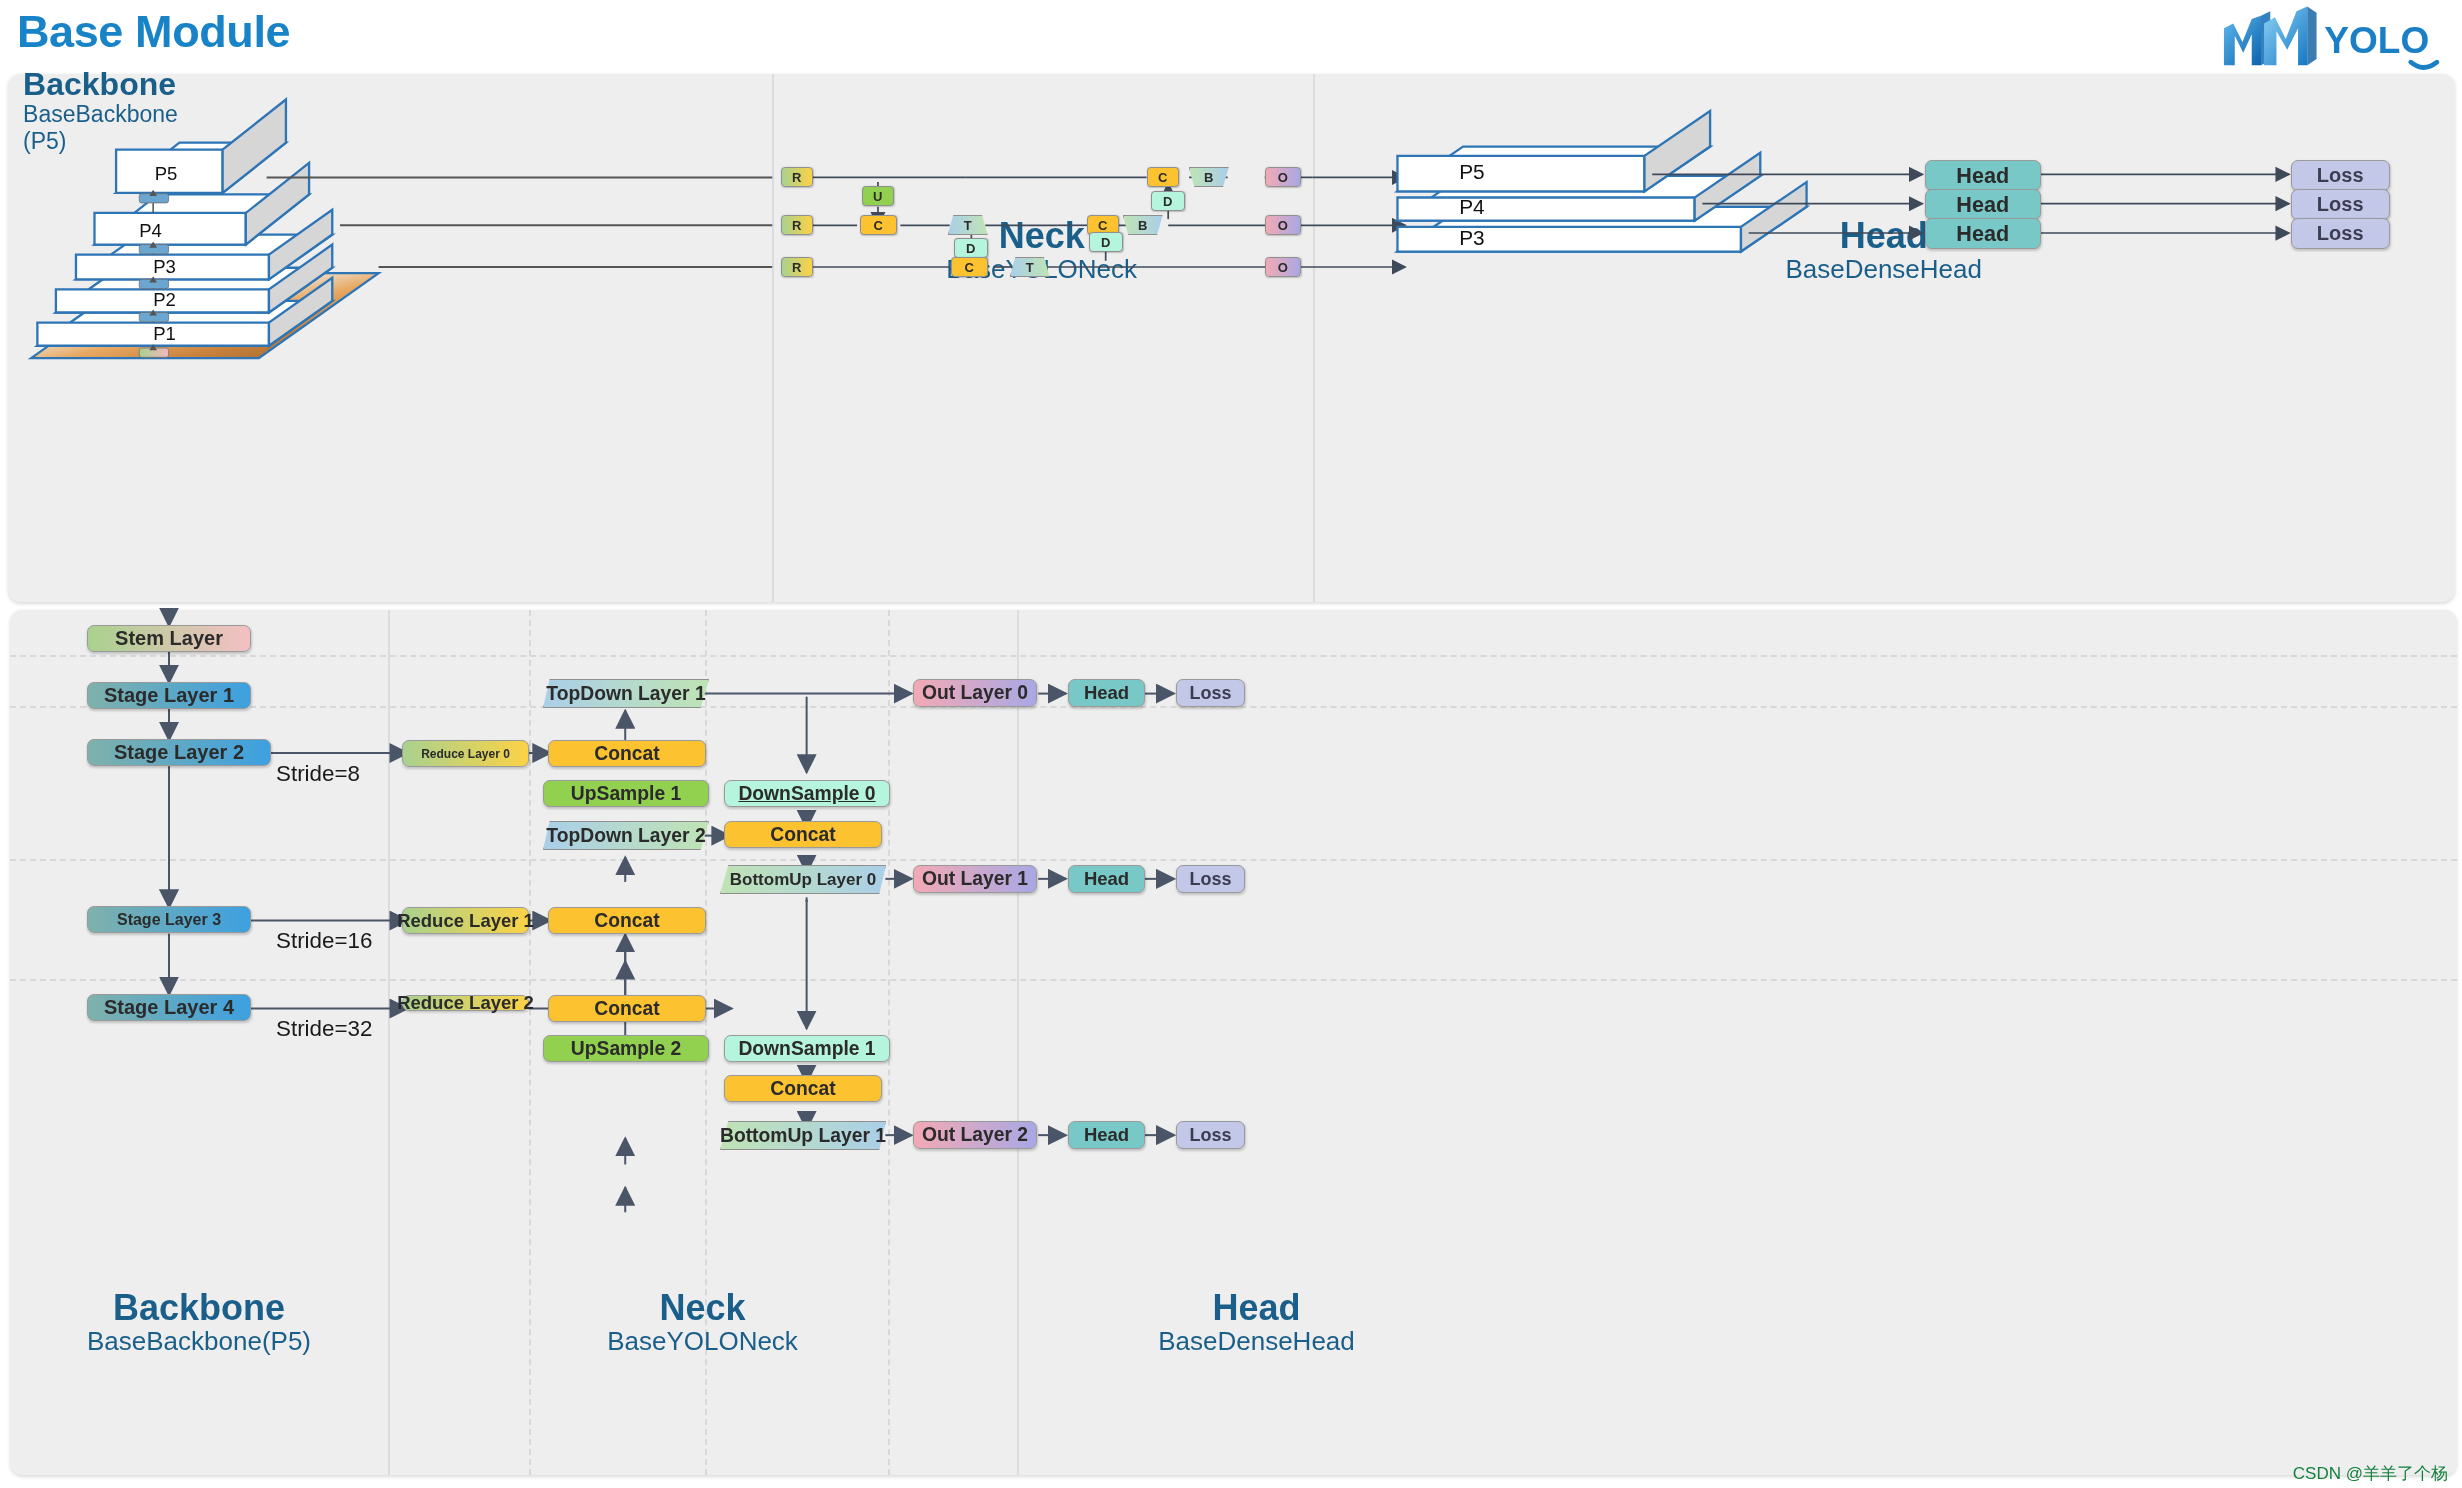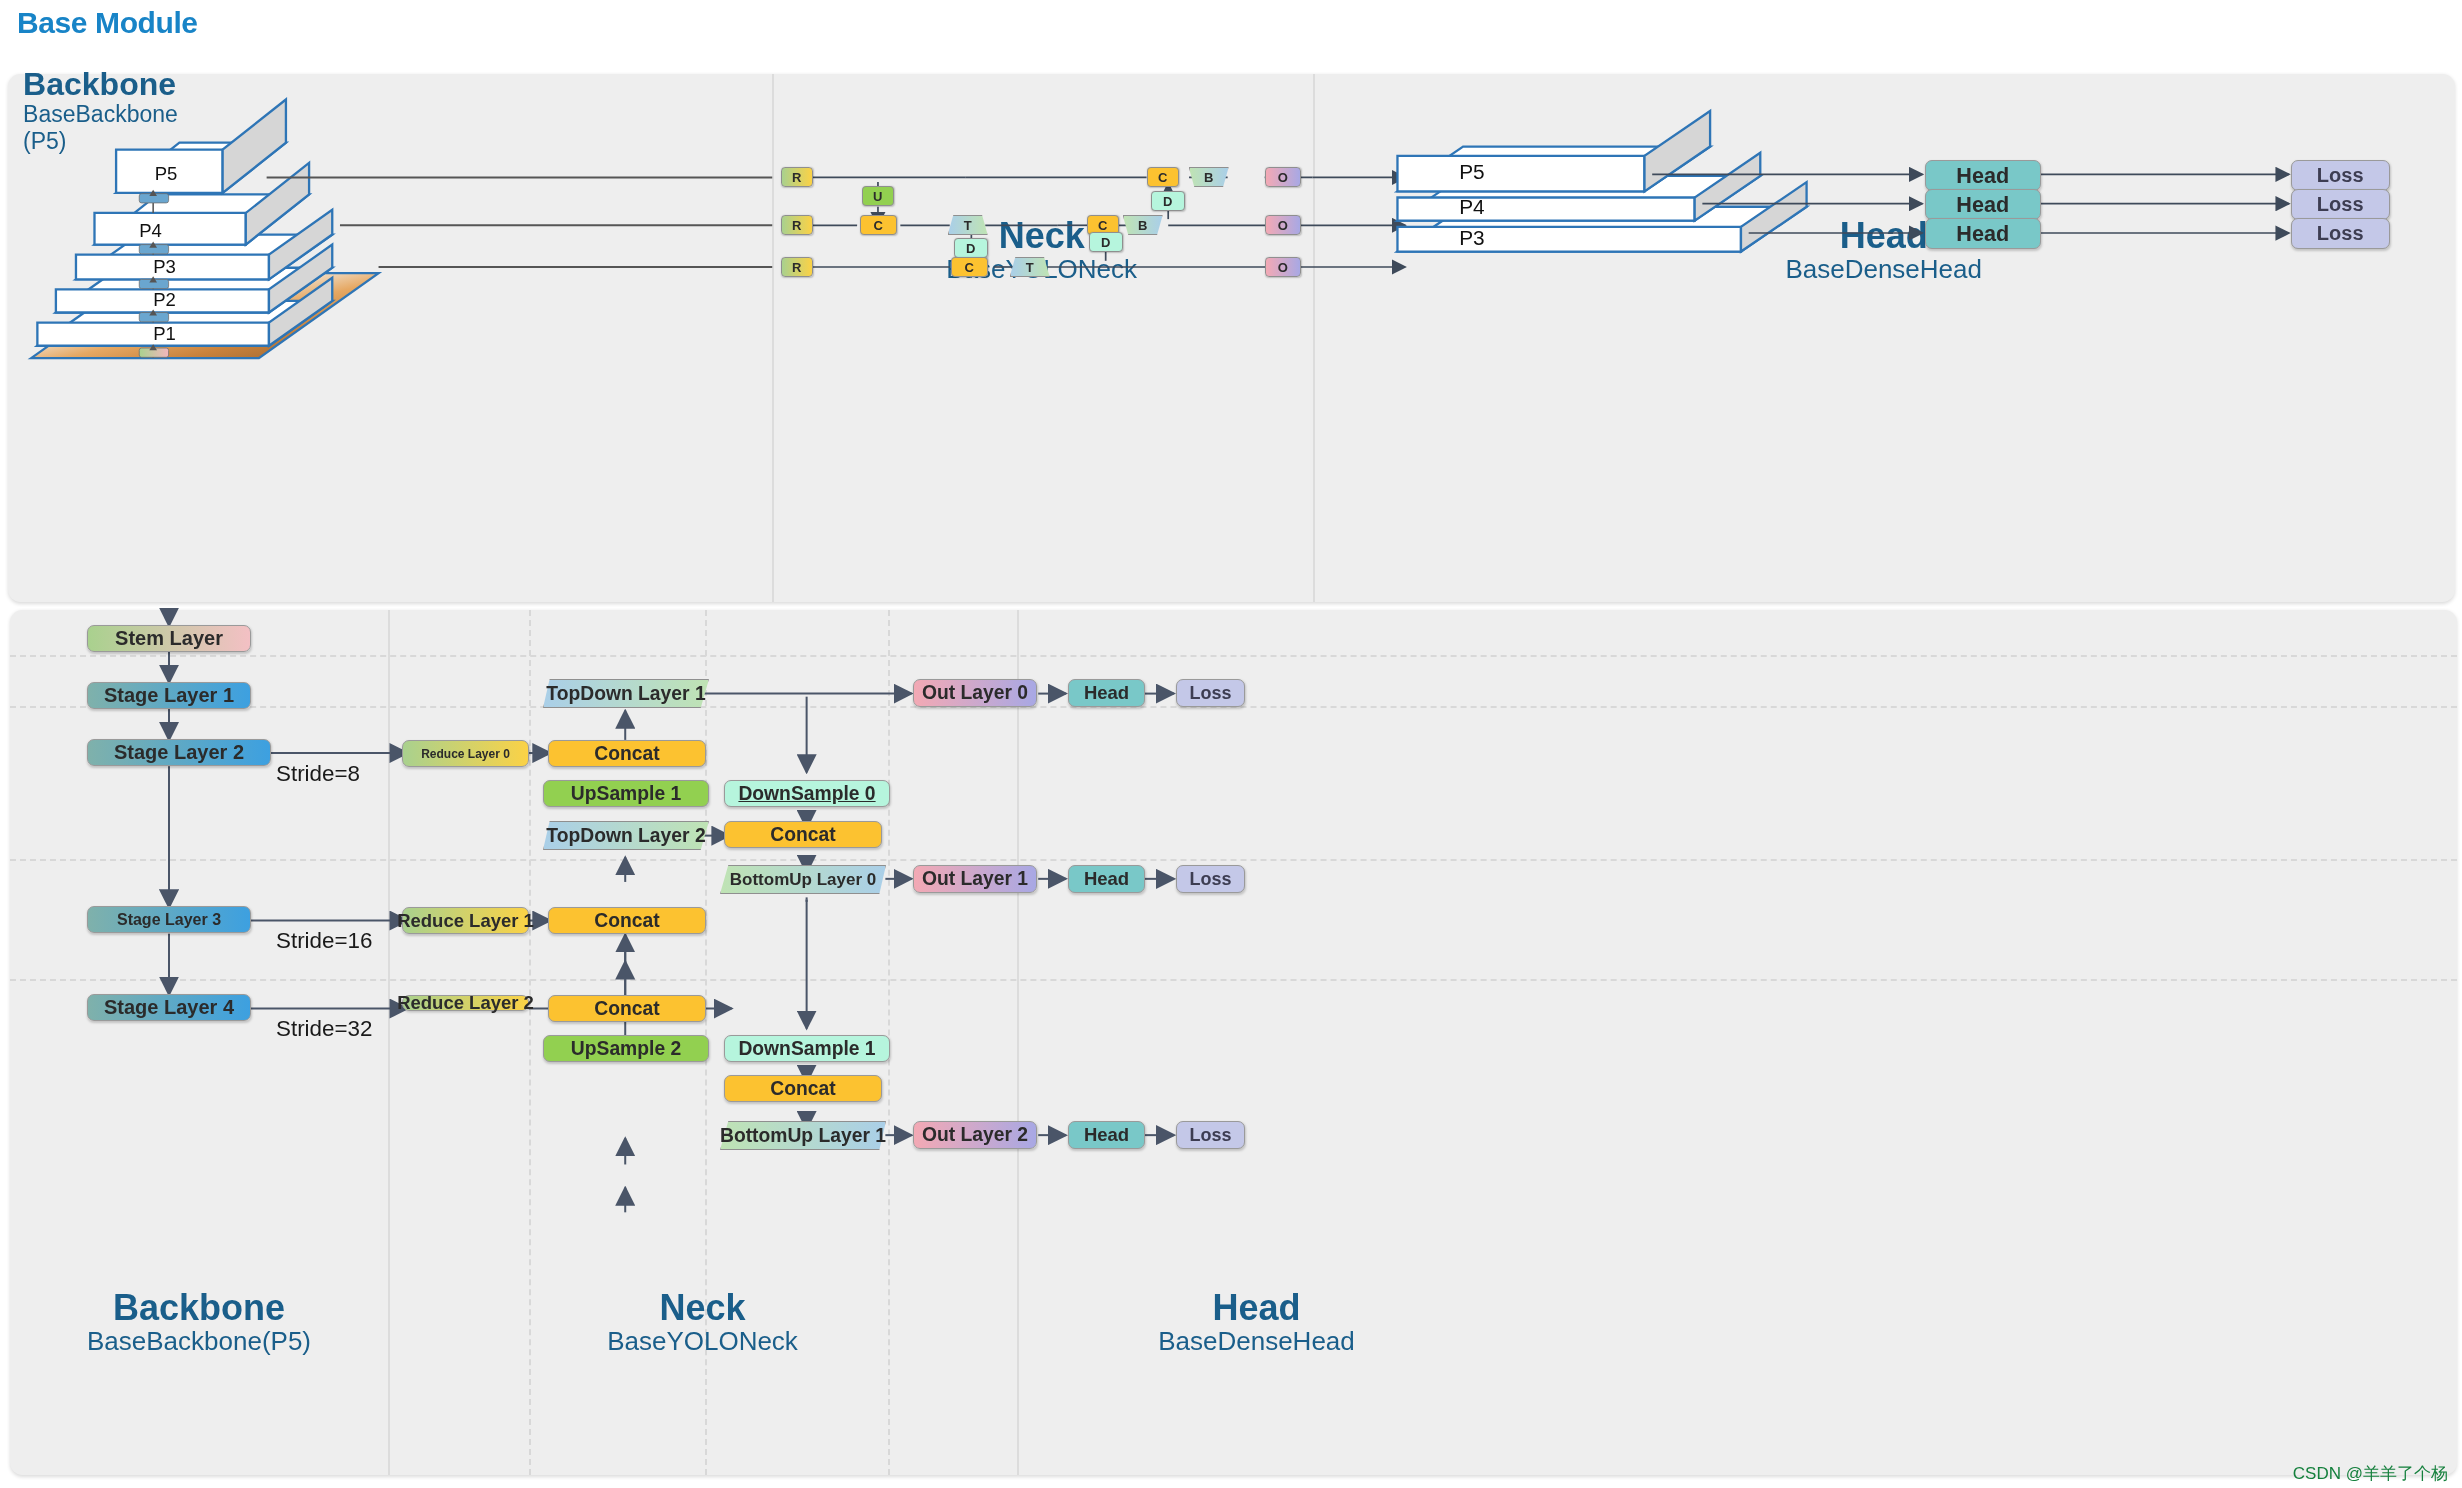--- a/index.html
+++ b/index.html
@@ -5,21 +5,21 @@
   html,body{margin:0;padding:0;background:#ffffff;}
   body{
     font-family:"Liberation Sans", sans-serif;
     width:2462px;height:1488px;position:relative;overflow:hidden;
   }
   .root{position:absolute;inset:0;background:#ffffff;}
 
   
   .page-title{
     position:absolute;left:17px;top:6.2px;
-    font-size:30px;font-weight:bold;color:#1884c7;
+    font-size:45px;font-weight:bold;color:#1884c7;
     letter-spacing:-0.4px;
   }
   
   .logo{position:absolute;right:14px;top:4.6px;width:232px;height:71px;}
 
   
   .panel{
     position:absolute;background:#eeeeee;border-radius:12.4px;
     box-shadow:0 1.5px 3.9px rgba(0,0,0,.14);
   }
@@ -105,20 +105,43 @@
 
   .wm{position:absolute;right:14px;bottom:3.1px;font-size:17px;color:#15803d;}
 </style>
 </head>
 <body>
 
 <div class="root">
 
   <div class="page-title">Base Module</div>
 
+  <div class="logo">
+    <svg width="232" height="71" viewBox="0 0 300 92">
+      <defs>
+        <linearGradient id="lg1" x1="0" y1="0" x2="1" y2="1">
+          <stop offset="0%" stop-color="#5fb8ee"></stop>
+            <stop offset="100%" stop-color="#0b63ad"></stop>
+        </linearGradient>
+        <linearGradient id="lg2" x1="0" y1="0" x2="1" y2="1">
+          <stop offset="0%" stop-color="#8fd2f5"></stop>
+            <stop offset="100%" stop-color="#1478c4"></stop>
+        </linearGradient>
+      </defs>
+
+      <path d="M10 78 L10 30 L22 24 L34 48 L46 18 L58 14 L58 78 L46 78 L46 38 L35 62 L24 40 L24 78 Z" fill="url(#lg1)"></path>
+      <path d="M58 14 L70 8 L70 72 L58 78 Z" fill="#0d6cb4" opacity=".85"></path>
+
+      <path d="M62 78 L62 24 L76 16 L90 44 L104 8 L118 2 L118 78 L106 78 L106 30 L92 58 L78 34 L78 78 Z" fill="url(#lg2)"></path>
+      <path d="M118 2 L130 10 L130 70 L118 78 Z" fill="#0a5d9e" opacity=".8"></path>
+
+      <text x="140" y="62" font-family="'Liberation Sans',sans-serif" font-size="48" font-weight="bold" fill="#1a7fc4">YOLO</text>
+      <path d="M252 74 q16 14 34 0" stroke="#1a7fc4" stroke-width="6" fill="none" stroke-linecap="round"></path>
+    </svg>
+  </div>
 
   <div class="panel" id="panel-top">
 
     <div class="vdiv" style="left:764px;"></div>
     <div class="vdiv" style="left:1305px;"></div>
 
     <div class="sec-head" style="left:15.4px;top:-6.2px;">
       <div class="t">Backbone</div>
       <div class="s">BaseBackbone</div>
       <div class="s">(P5)</div>

